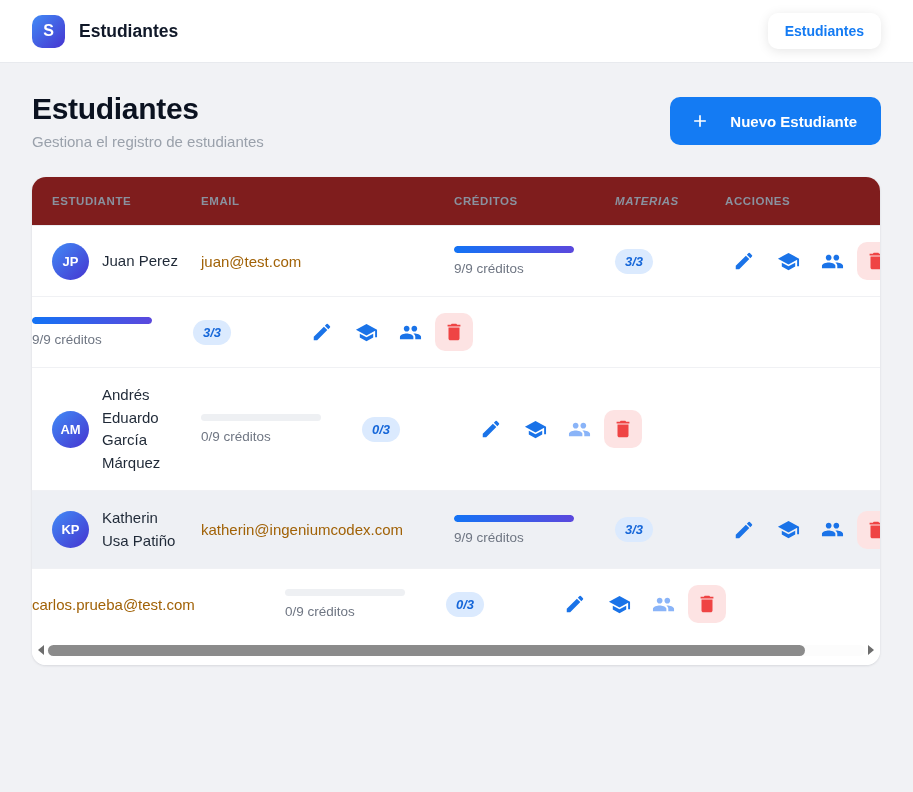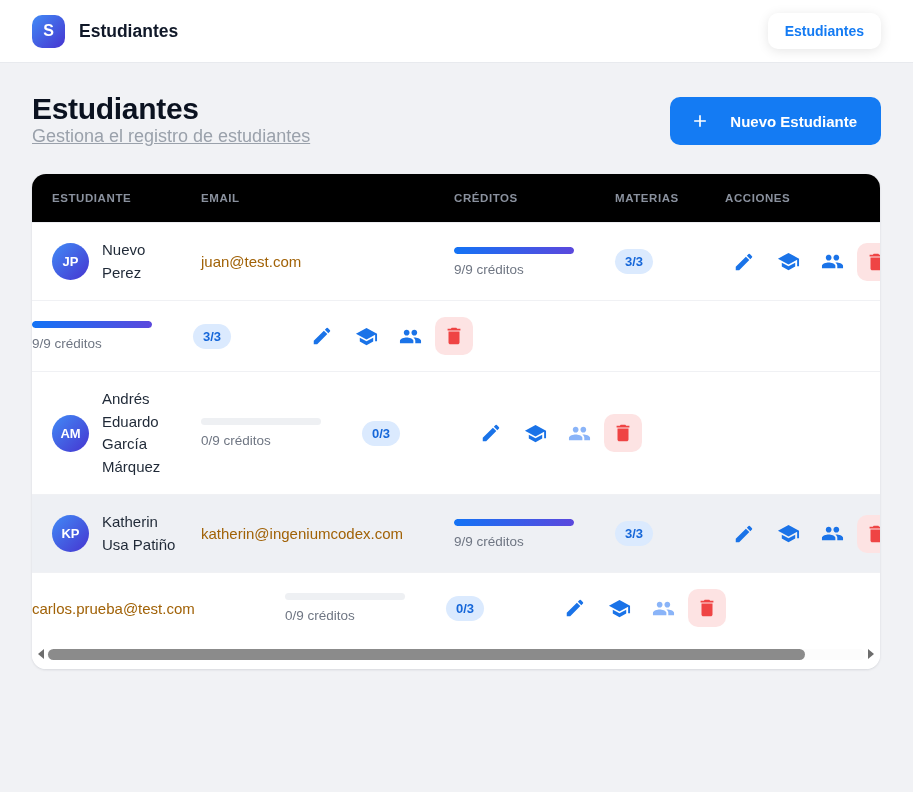--- a/index.html
+++ b/index.html
@@ -17,38 +17,38 @@
     display:flex; align-items:center; justify-content:center; cursor:pointer; }
   .nav-title { font-size:17.5px; font-weight:700; color:#101828; }
   .nav-pill { background:#ffffff; box-shadow:0 2px 12px rgba(0,0,0,.10); border-radius:10px;
     padding:10px 17px; color:var(--accent,#147bf3); font-size:14px; font-weight:600; cursor:pointer;
     text-decoration:none; display:inline-block; }
 
   
   .content { padding:29px 32px 0; }
   .page-head { display:flex; justify-content:space-between; align-items:flex-start; }
   .page-title { font-size:30px; font-weight:700; color:#0b1220; letter-spacing:-.3px; }
-  .page-subtitle { margin-top:0; font-size:18px; color:#9aa1ab;text-decoration:underline; }
+  .page-subtitle { margin-top:7px; font-size:15px; color:#9aa1ab; }
   .btn-primary { margin-top:5px; background:var(--accent,#147bf3); color:#fff; border:none; cursor:pointer;
     height:48px; padding:0 24px 0 20px; border-radius:10px; font-size:15px; font-weight:600;
     font-family:inherit; display:flex; align-items:center; gap:20px; }
   .btn-primary svg { display:block; }
 
   
   .card { margin-top:27px; width:848px; background:#fff; border-radius:14px;
     box-shadow:0 1px 3px rgba(16,24,40,.08), 0 1px 2px rgba(16,24,40,.04); overflow:hidden; }
 
-  .thead { display:flex; height:49px; align-items:center; background:#000000;
+  .thead { display:flex; height:49px; align-items:center; background:#7f1d1d;
     border-bottom:1px solid #ecedf1; width:867px; }
   .th { font-size:11.5px; font-weight:700; color:#8a919e; letter-spacing:.05em; text-transform:uppercase; }
 
   .c-student  { flex:0 0 169px; padding-left:20px; }
   .c-email    { flex:0 0 253px; }
   .c-credits  { flex:0 0 159px; }
-  .c-materias { flex:0 0 107px; padding-left:2px; }
+  .c-materias { flex:0 0 107px; padding-left:2px;font-style:italic; }
   .c-actions  { flex:0 0 179px; padding-left:5px; }
 
   .trow { display:flex; align-items:center; width:867px; padding:16px 0;
     border-bottom:1px solid #f0f1f4; background:#fff; }
   .trow.highlighted { background:#eef0f4; }
   .trow:last-child { border-bottom:none; }
 
   .cell { display:flex; align-items:center; }
   .cell.c-student { gap:13px; }
   .avatar { width:37px; height:37px; border-radius:50%; flex:0 0 37px;
@@ -123,21 +123,21 @@
         <div class="th c-materias">Materias</div>
         <div class="th c-actions">Acciones</div>
       </div>
 
       <div id="tbody">
   <div class="trow">
     <div class="cell c-student">
       <div class="avatar">
         <span class="b-initials">JP</span>
       </div>
-      <div class="name b-name">Nuevo Perez</div>
+      <div class="name b-name">Juan Perez</div>
     </div>
     <div class="cell c-email">
       <span class="email b-email">juan@test.com</span>
     </div>
     <div class="cell c-credits">
       <div class="pbar">
         <div class="pfill" style="width: 100%;"></div>
       </div>
       <div class="plabel b-credits">9/9 créditos</div>
     </div>

